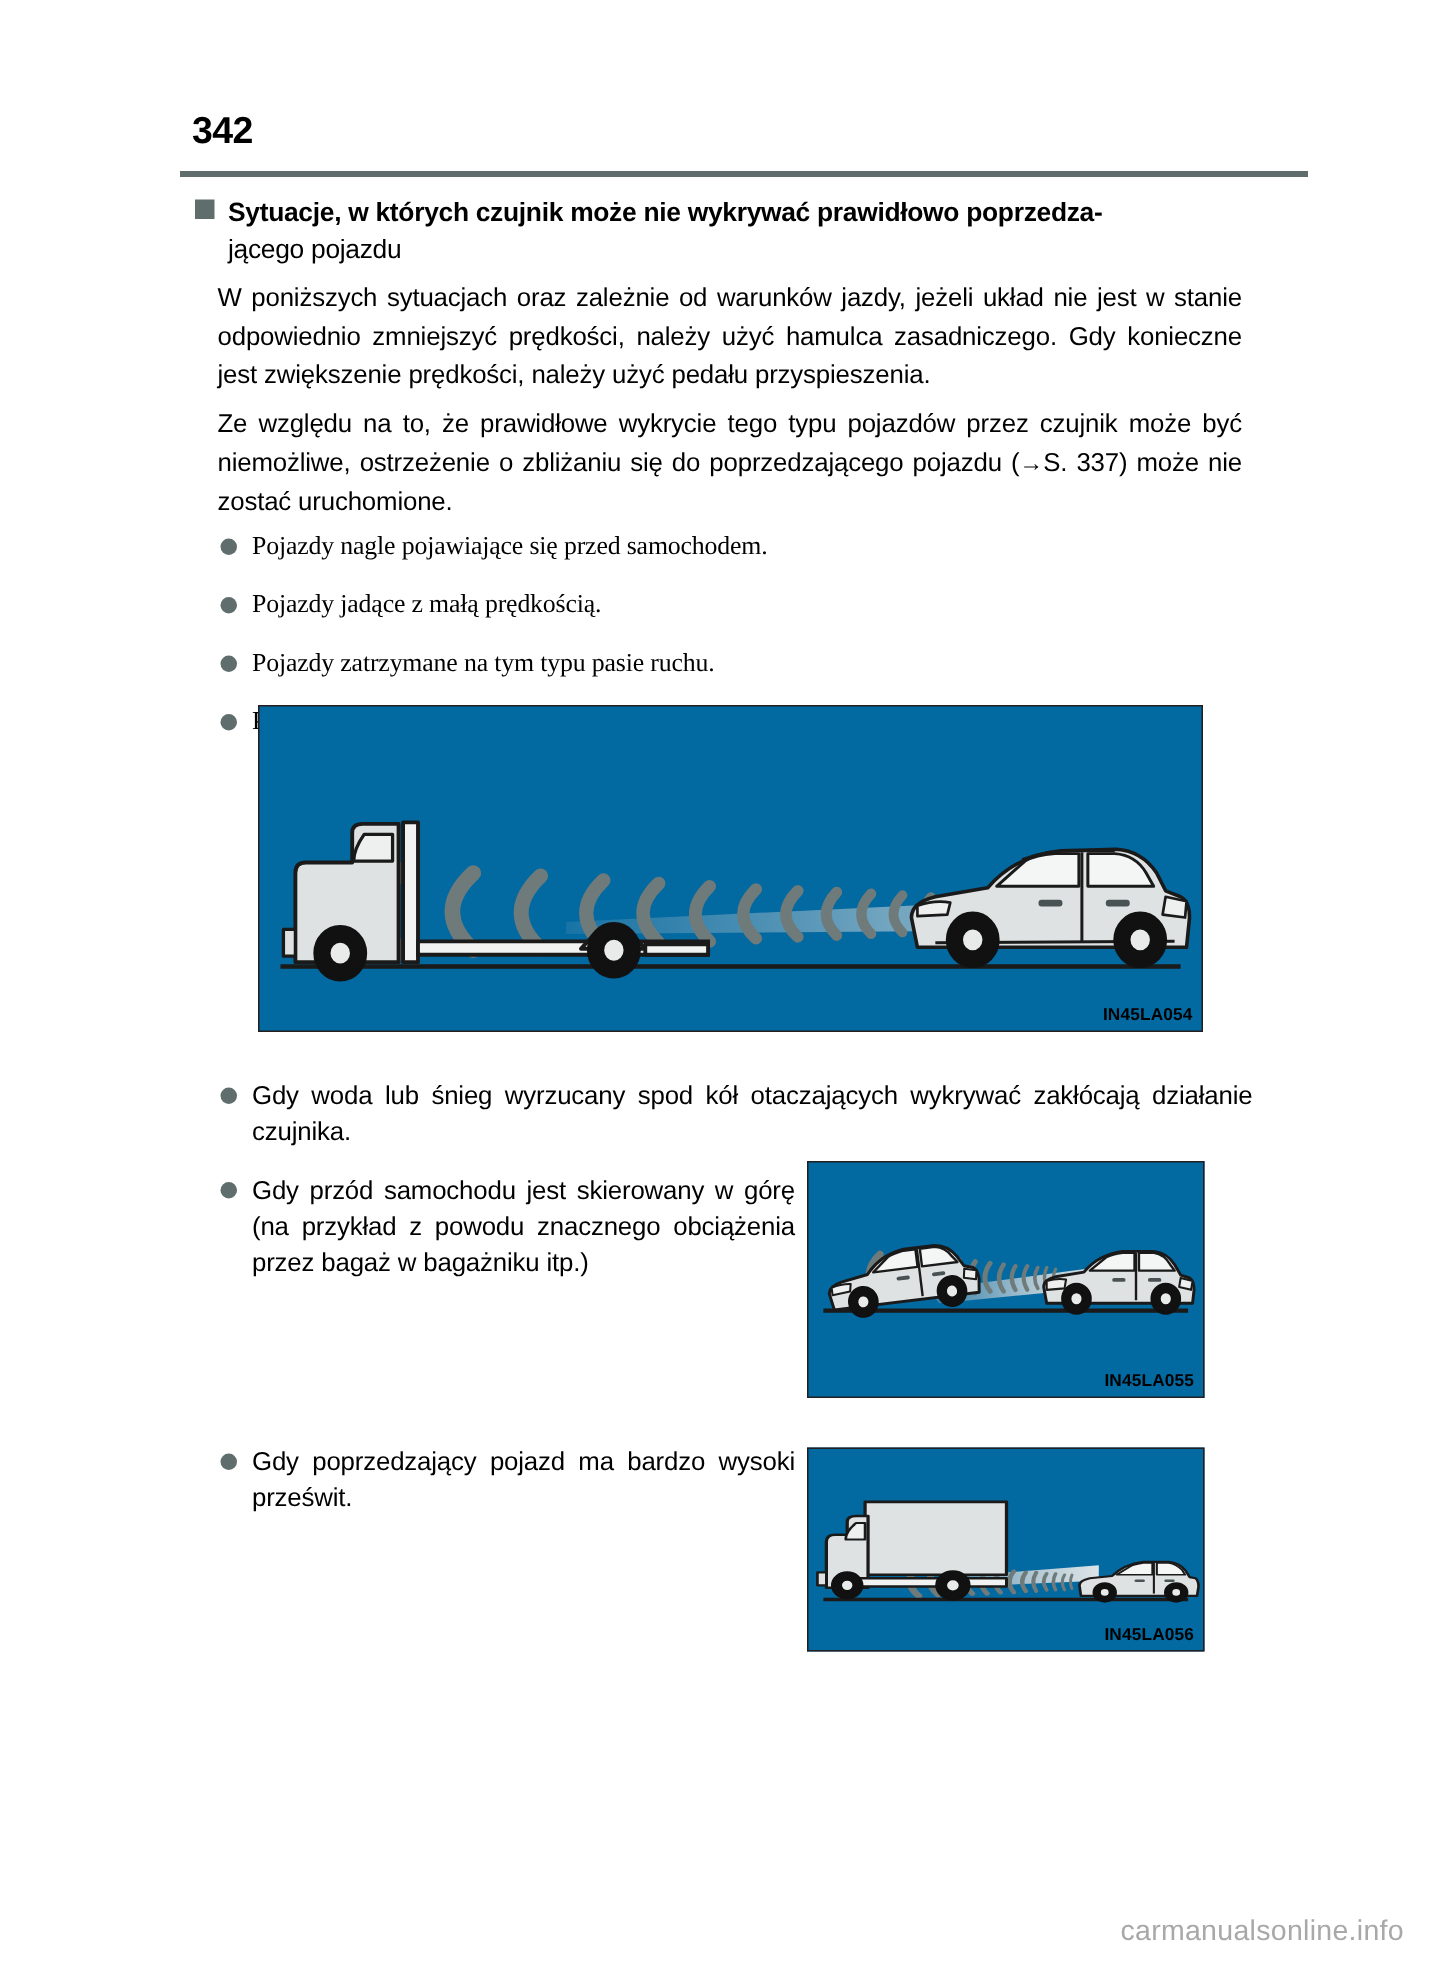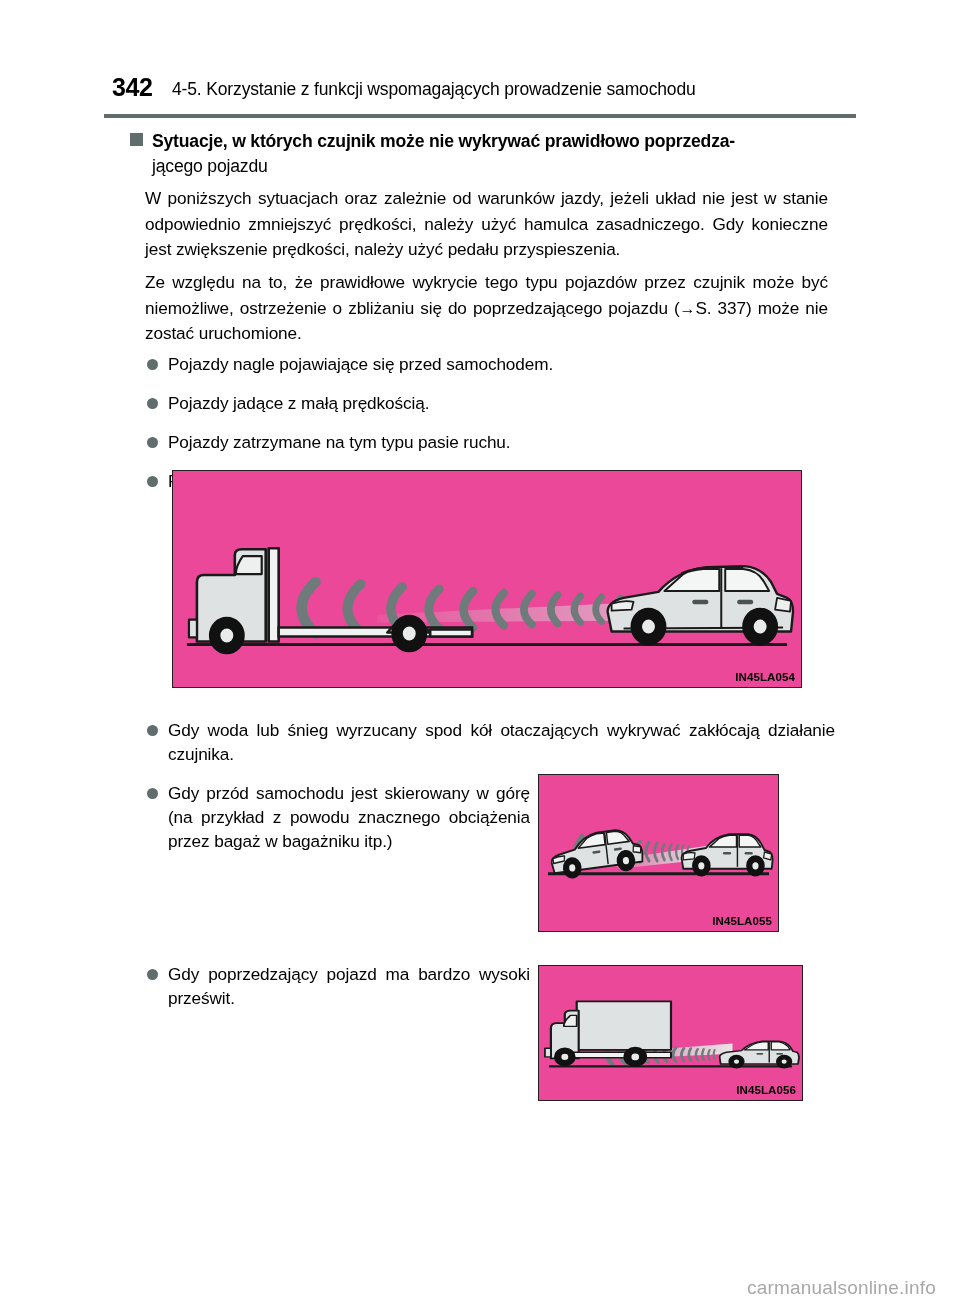--- a/index.html
+++ b/index.html
@@ -11,21 +11,21 @@
     width: 960px; height: 1313px;
     position: relative;
     font-family: "Liberation Sans", sans-serif;
     color: #000;
     overflow: hidden;
   }
 
   
   .page-header {
     position: absolute;
-    left: 0; top: 0; width: 804px; height: 120px;
+    left: 16px; top: 0; width: 804px; height: 120px;
   }
   .page-number {
     position: absolute;
     left: 112px; top: 73px;
     font-size: 25px;
     font-weight: bold;
     letter-spacing: -0.4px;
   }
   .header-title {
     position: absolute;
@@ -80,21 +80,21 @@
   }
   .para.p1 { top: 186px; }
   .para.p2 { top: 270px; }
   .arrow { font-size: 16px; }
 
   .bullet-list {
     position: absolute;
     left: 145px;
     width: 690px;
   }
-  .blist-1 { top: 352px; }
+  .blist-1 { top: 352px; font-family: Liberation Serif, serif; }
   .bullet-item {
     position: relative;
     padding-left: 23px;
     font-size: 17.2px;
     line-height: 24px;
     letter-spacing: -0.1px;
     margin-bottom: 15px;
   }
   .bullet-item::before {
     content: "";
@@ -102,24 +102,24 @@
     left: 2px; top: 7px;
     width: 11px; height: 11px;
     border-radius: 50%;
     background: #5f6d6d;
   }
 
   
   .figure-box {
     position: absolute;
     border: 1.6px solid #231f20;
-    background: #ec4899;
+    background: #0369a1;
   }
   .fig1 { left: 172px; top: 470px; width: 630px; height: 218px; }
-  .fig2 { left: 538px; top: 774px; width: 241px; height: 158px; }
+  .fig2 { left: 538px; top: 774px; width: 265px; height: 158px; }
   .fig3 { left: 538px; top: 965px; width: 265px; height: 136px; }
 
   .fig-code {
     position: absolute;
     right: 6px; bottom: 4px;
     font-size: 11.5px;
     font-weight: bold;
     letter-spacing: 0.1px;
     color: #000;
   }
@@ -142,21 +142,20 @@
     color: #a8a8a8;
     letter-spacing: 0.2px;
     margin-left: 36px;
   }
 </style>
 </head>
 <body>
 
 <div class="page-header">
   <div class="page-number">342</div>
-  <div class="header-title">4-5. Korzystanie z funkcji wspomagających prowadzenie samochodu</div>
   <div class="header-rule"></div>
 </div>
 
 <div class="sect-heading">
   <span class="sq-bullet"></span><span class="sect-heading-text">Sytuacje, w których czujnik może nie wykrywać prawidłowo poprzedza-</span>
   <span class="line2">jącego pojazdu</span>
 </div>
 
 <div class="para p1">W poniższych sytuacjach oraz zależnie od warunków jazdy, jeżeli układ nie jest w stanie odpowiednio zmniejszyć prędkości, należy użyć hamulca zasadniczego. Gdy konieczne jest zwiększenie prędkości, należy użyć pedału przyspieszenia.</div>
 

